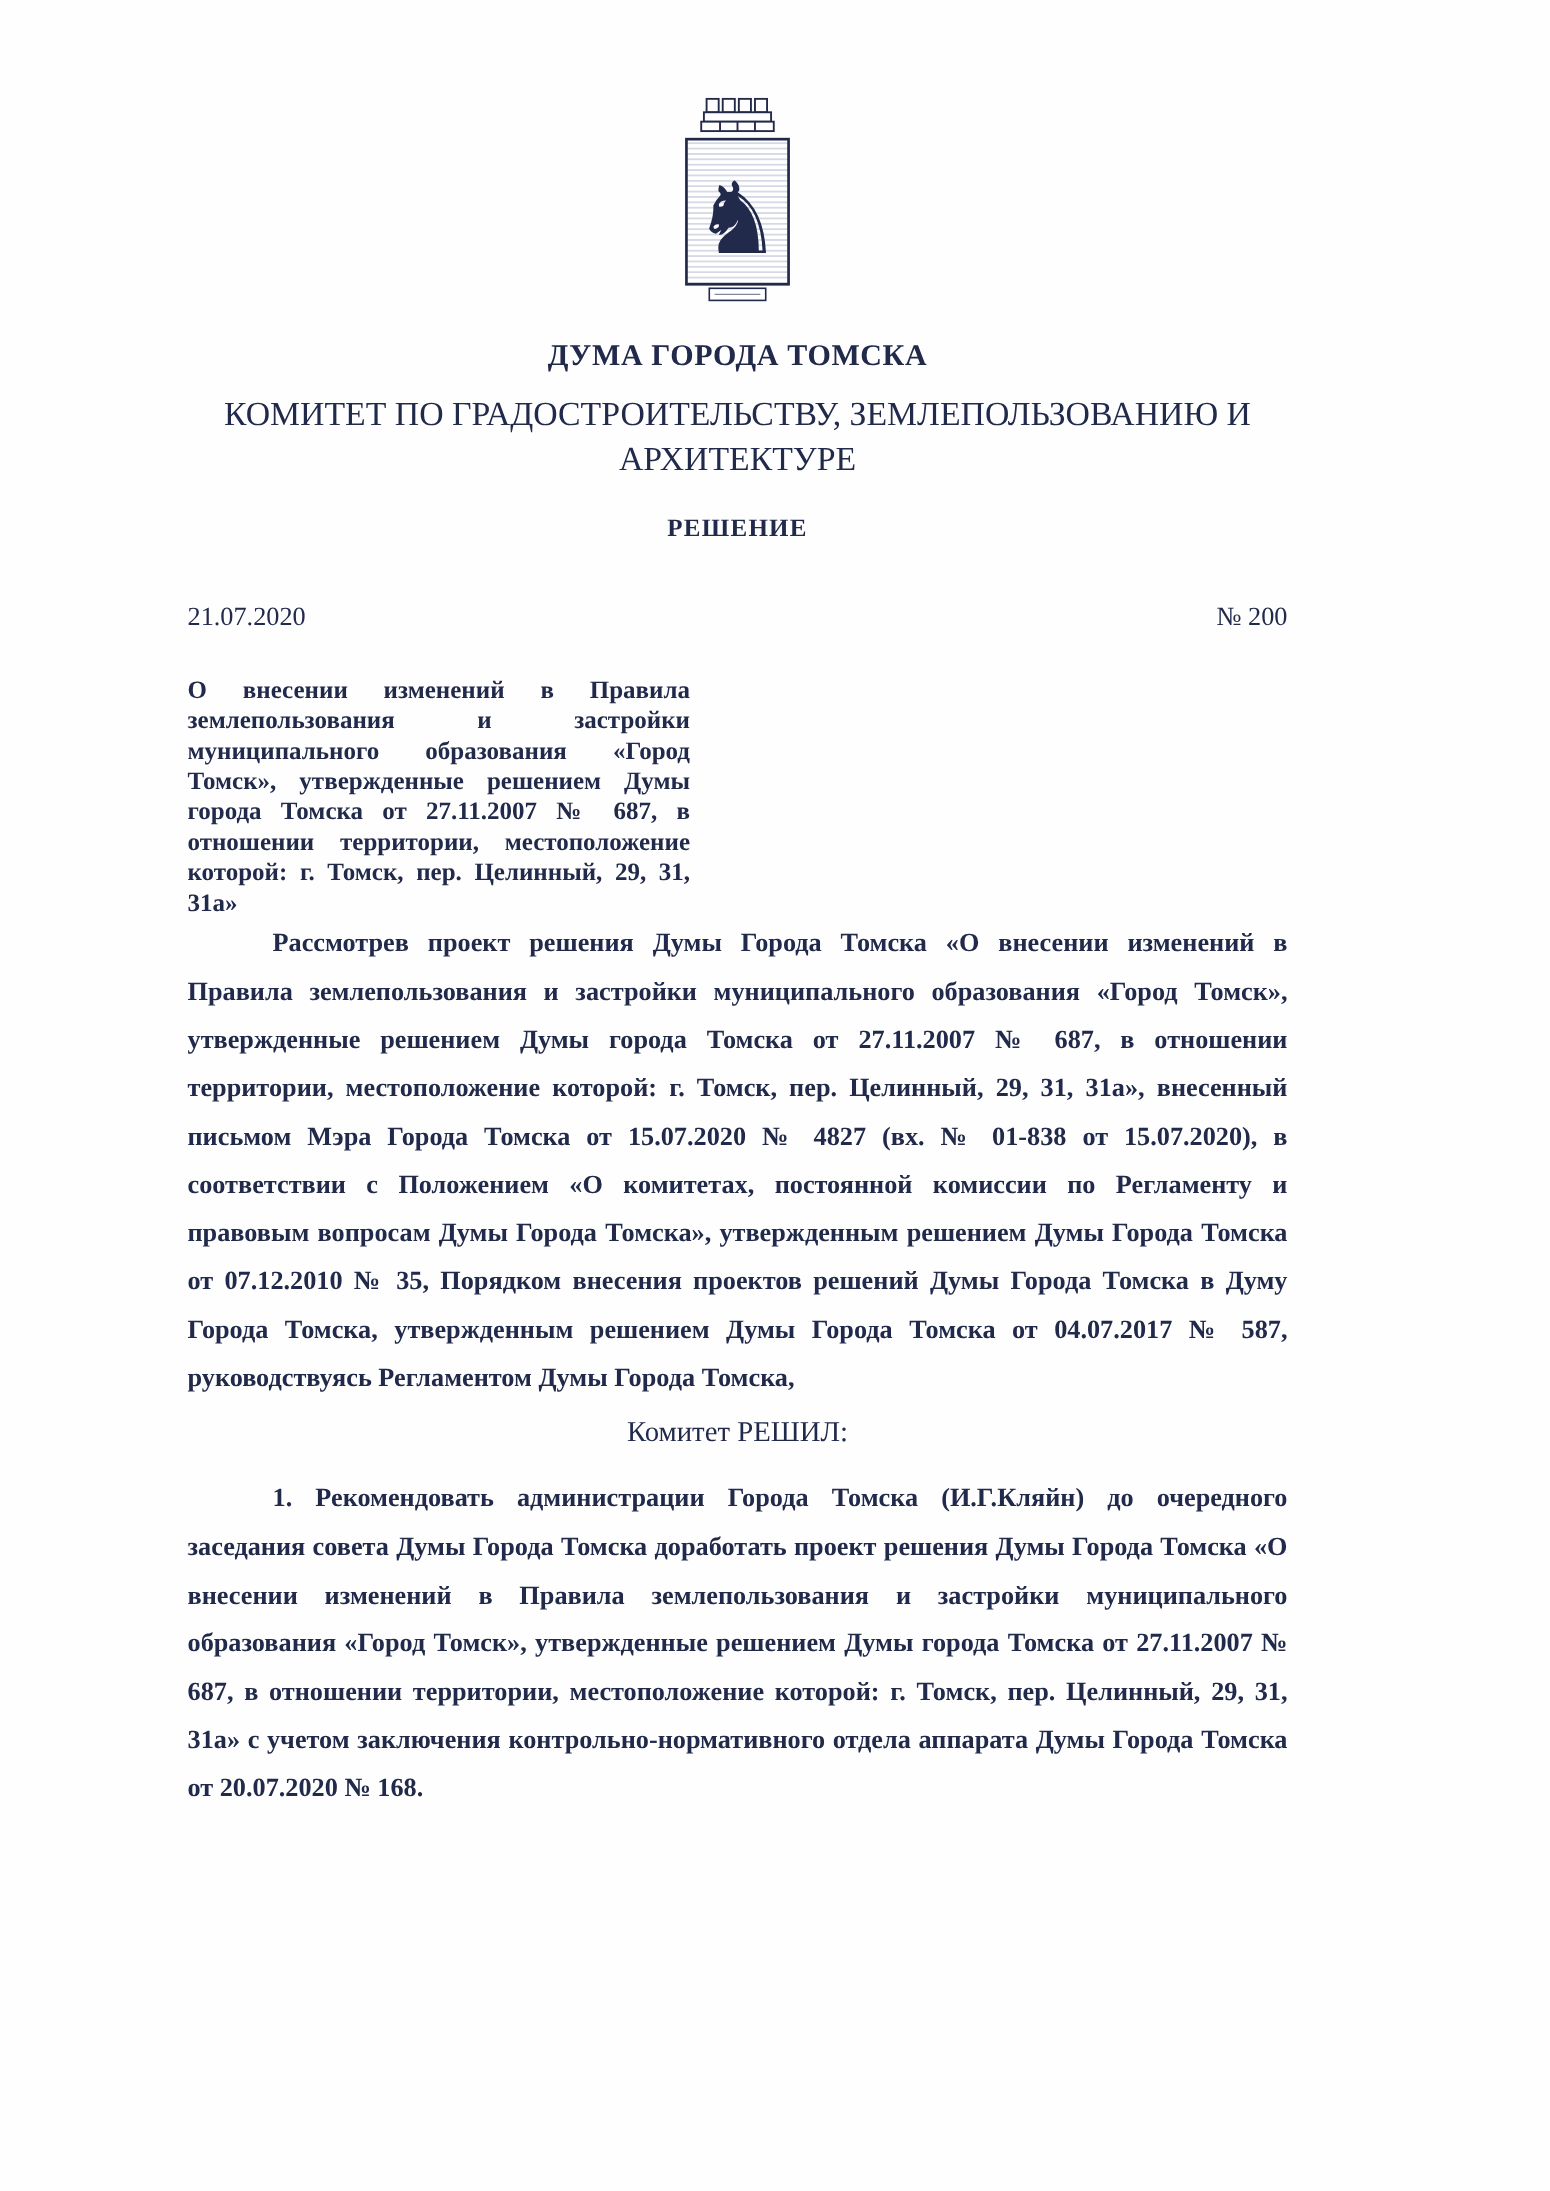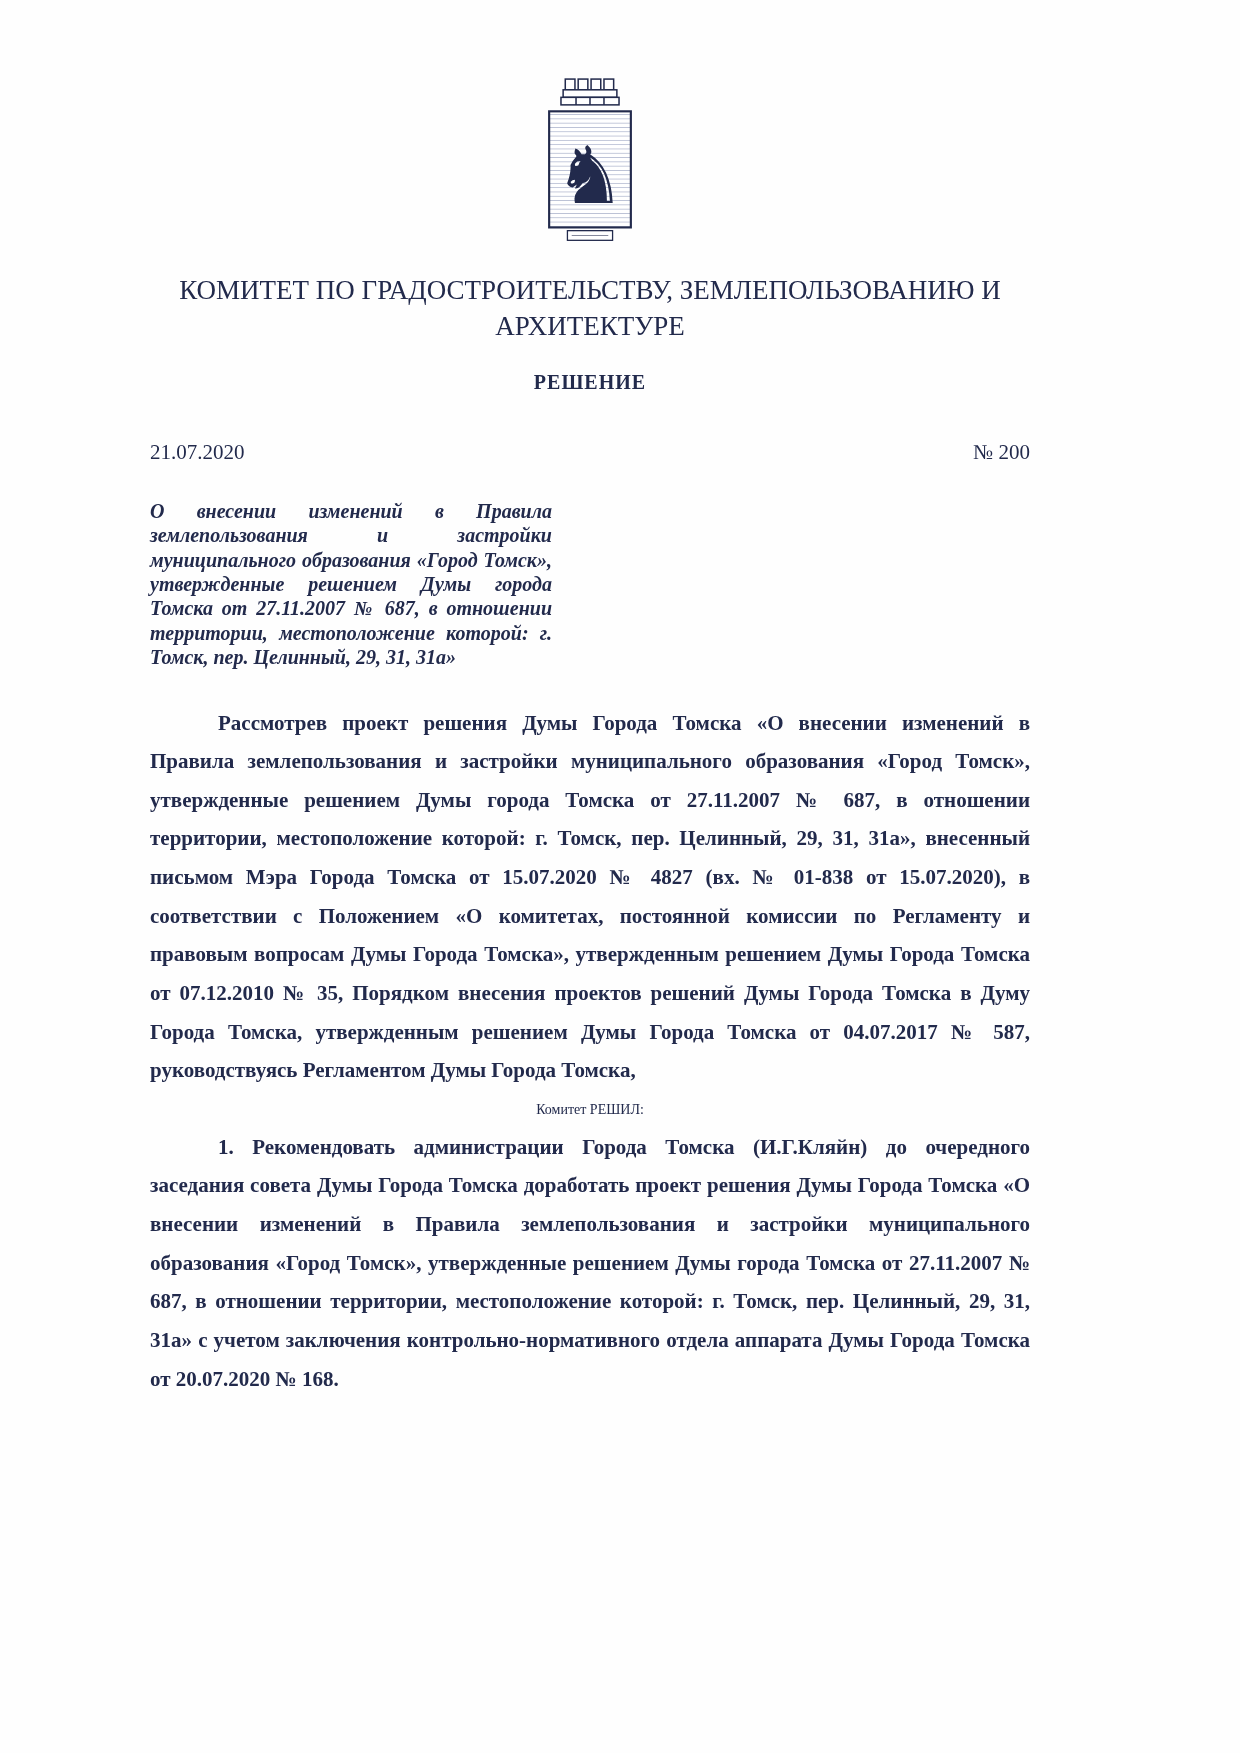--- a/index.html
+++ b/index.html
@@ -58,36 +58,34 @@
     margin-bottom: 34px;
   }
   
   .subject {
     width: 402px;
     font-size: 20px;
     font-weight: bold;
     line-height: 1.22;
     text-align: justify;
     text-align-last: left;
-    margin-bottom: 34px;
-    font-style: italic;
   }
   
   .para {
     margin: 0;
     font-size: 21px;
     line-height: 1.84;
     text-align: justify;
     text-align-last: left;
     text-indent: 68px;
     font-weight: bold;
   }
   .resolved {
-    margin: 12px 0 10px 0;
-    font-size: 14px;
+    margin: 12px 0 20px 0;
+    font-size: 23px;
     text-align: center;
   }
 </style>
 </head>
 <body>
 
 <div class="page">
 
   <div class="emblem-wrap">
     <svg width="108" height="172" viewBox="0 0 100 160">
@@ -112,20 +110,21 @@
 
       <rect x="12" y="31" width="76" height="108" fill="url(#hatch)" stroke="#222a4c" stroke-width="2"></rect>
 
       <text x="50" y="116" text-anchor="middle" font-size="74" font-family="DejaVu Sans, sans-serif" fill="#222a4c">♞</text>
 
       <rect x="29" y="142" width="42" height="9" fill="#ffffff" stroke="#222a4c" stroke-width="1.2"></rect>
       <line x1="33" y1="146.5" x2="67" y2="146.5" stroke="#222a4c" stroke-width="1" opacity="0.55"></line>
     </svg>
   </div>
 
+  <div class="org-title">ДУМА ГОРОДА ТОМСКА</div>
 
   <div class="committee-title">КОМИТЕТ ПО ГРАДОСТРОИТЕЛЬСТВУ, ЗЕМЛЕПОЛЬЗОВАНИЮ И АРХИТЕКТУРЕ</div>
 
   <div class="doc-type">РЕШЕНИЕ</div>
 
   <div class="meta-row">
     <span>21.07.2020</span>
     <span>№ 200</span>
   </div>
 

